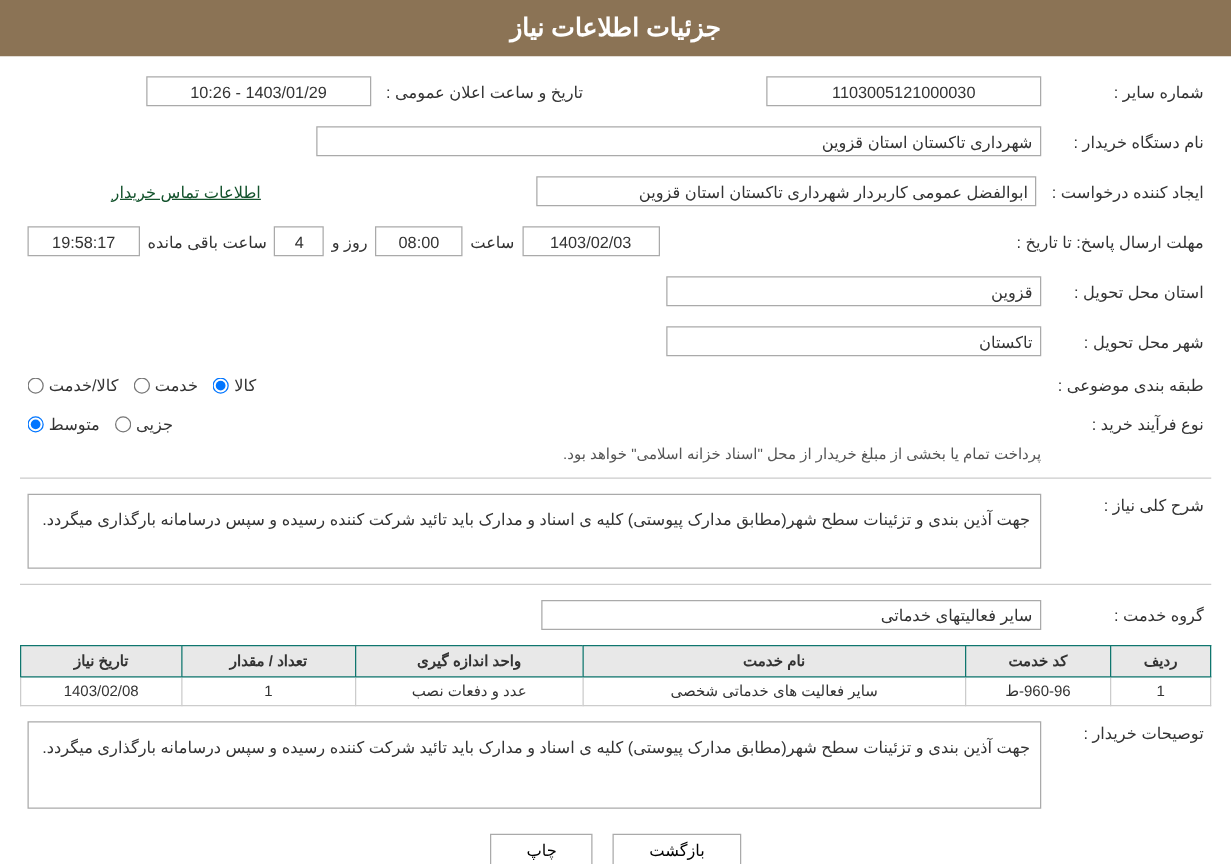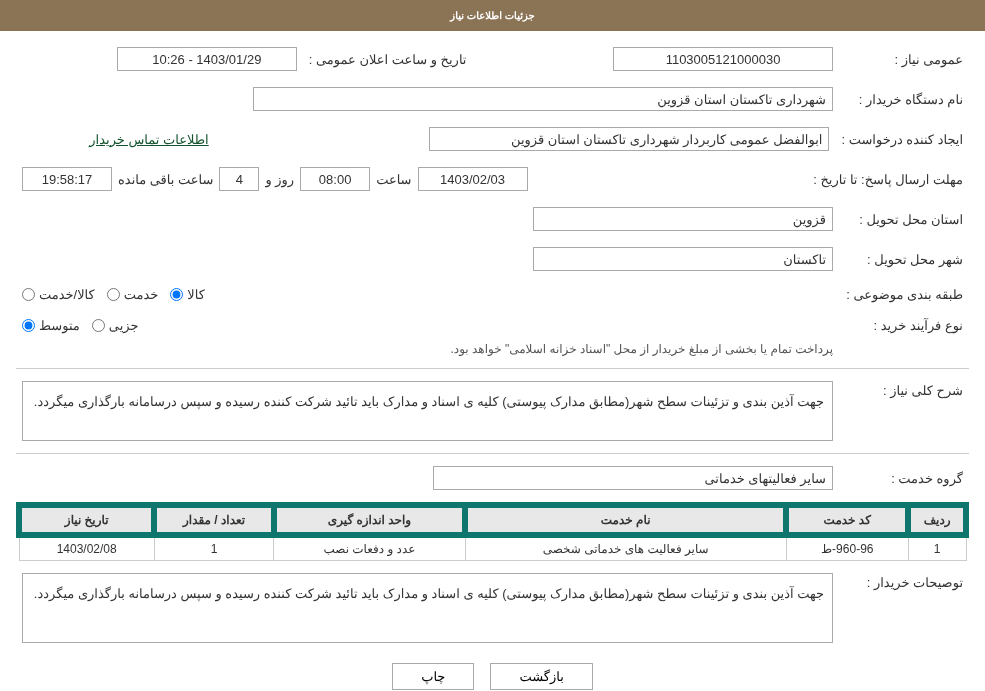--- a/index.html
+++ b/index.html
@@ -14,21 +14,21 @@
       width: 985px;
       min-height: 691px;
       background: #fff;
       margin: 0 auto;
     }
     .header-bar {
       background: #8B7355;
       color: #fff;
       text-align: center;
       padding: 10px 0;
-      font-size: 10px;
+      font-size: 20px;
       font-weight: bold;
     }
     .content-area {
       padding: 12px 16px;
     }
     .section-title {
       font-size: 14px;
       font-weight: bold;
       margin: 10px 0 6px 0;
       color: #333;
@@ -94,22 +94,22 @@
       color: #333;
     }
     .services-table {
       width: 100%;
       border-collapse: collapse;
       margin: 8px 0;
       font-size: 12px;
     }
     .services-table th {
       background: #e8e8e8;
-      border: 6px solid #0f766e;
-      padding: 5px 0;
+      border: 1px solid #0f766e;
+      padding: 5px 10px;
       text-align: center;
       font-weight: bold;
     }
     .services-table td {
       border: 1px solid #ccc;
       padding: 4px 8px;
       text-align: center;
     }
     .services-table tr:nth-child(even) td {
       background: #f9f9f9;
@@ -159,21 +159,21 @@
 
   <div class="header-bar">
     <span>جزئیات اطلاعات نیاز</span>
   </div>
 
   <div class="content-area">
 
     <table class="info-table">
       <tbody>
           <tr>
-        <td class="label-cell">عمومی نیاز :</td>
+        <td class="label-cell">شماره سایر :</td>
         <td class="value-cell">
           <div class="input-box input-medium" style="min-width:220px; text-align:center;">1103005121000030</div>
         </td>
         <td style="width:20px;"></td>
         <td class="label-cell" style="text-align:right;">تاریخ و ساعت اعلان عمومی :</td>
         <td class="value-cell">
           <div class="input-box input-medium" style="min-width:180px; text-align:center;">1403/01/29 - 10:26</div>
         </td>
       </tr>
     </tbody>

